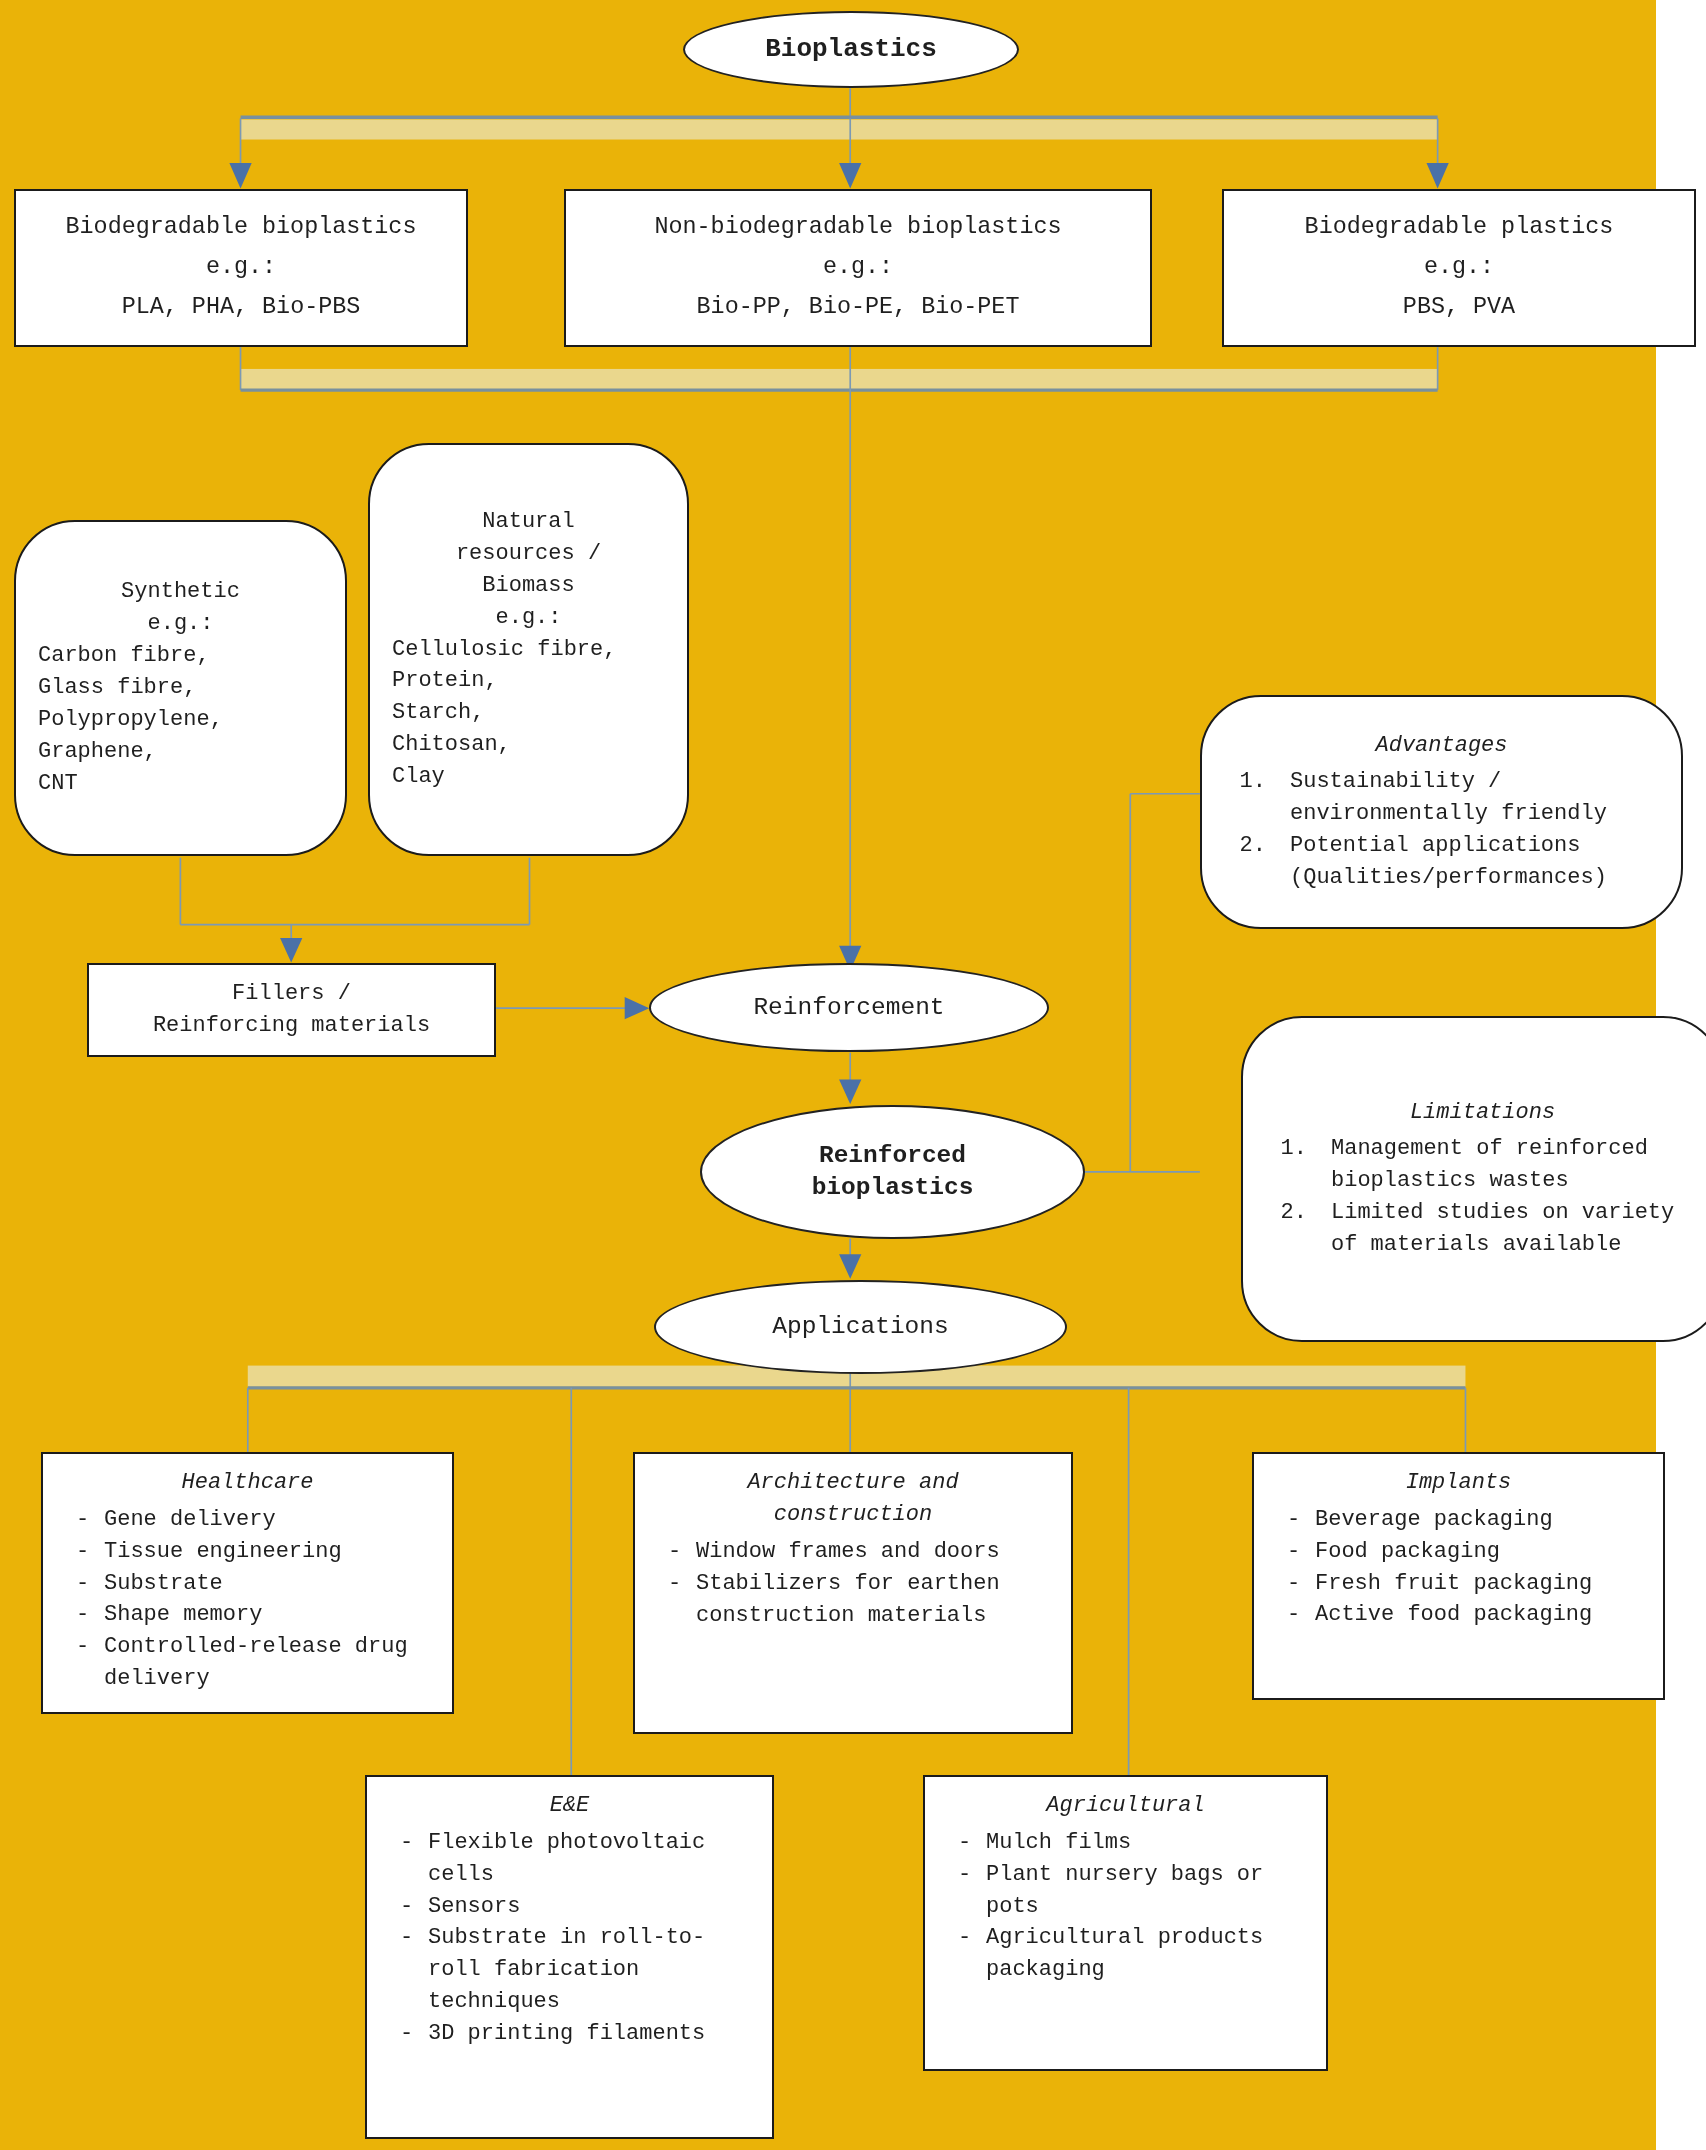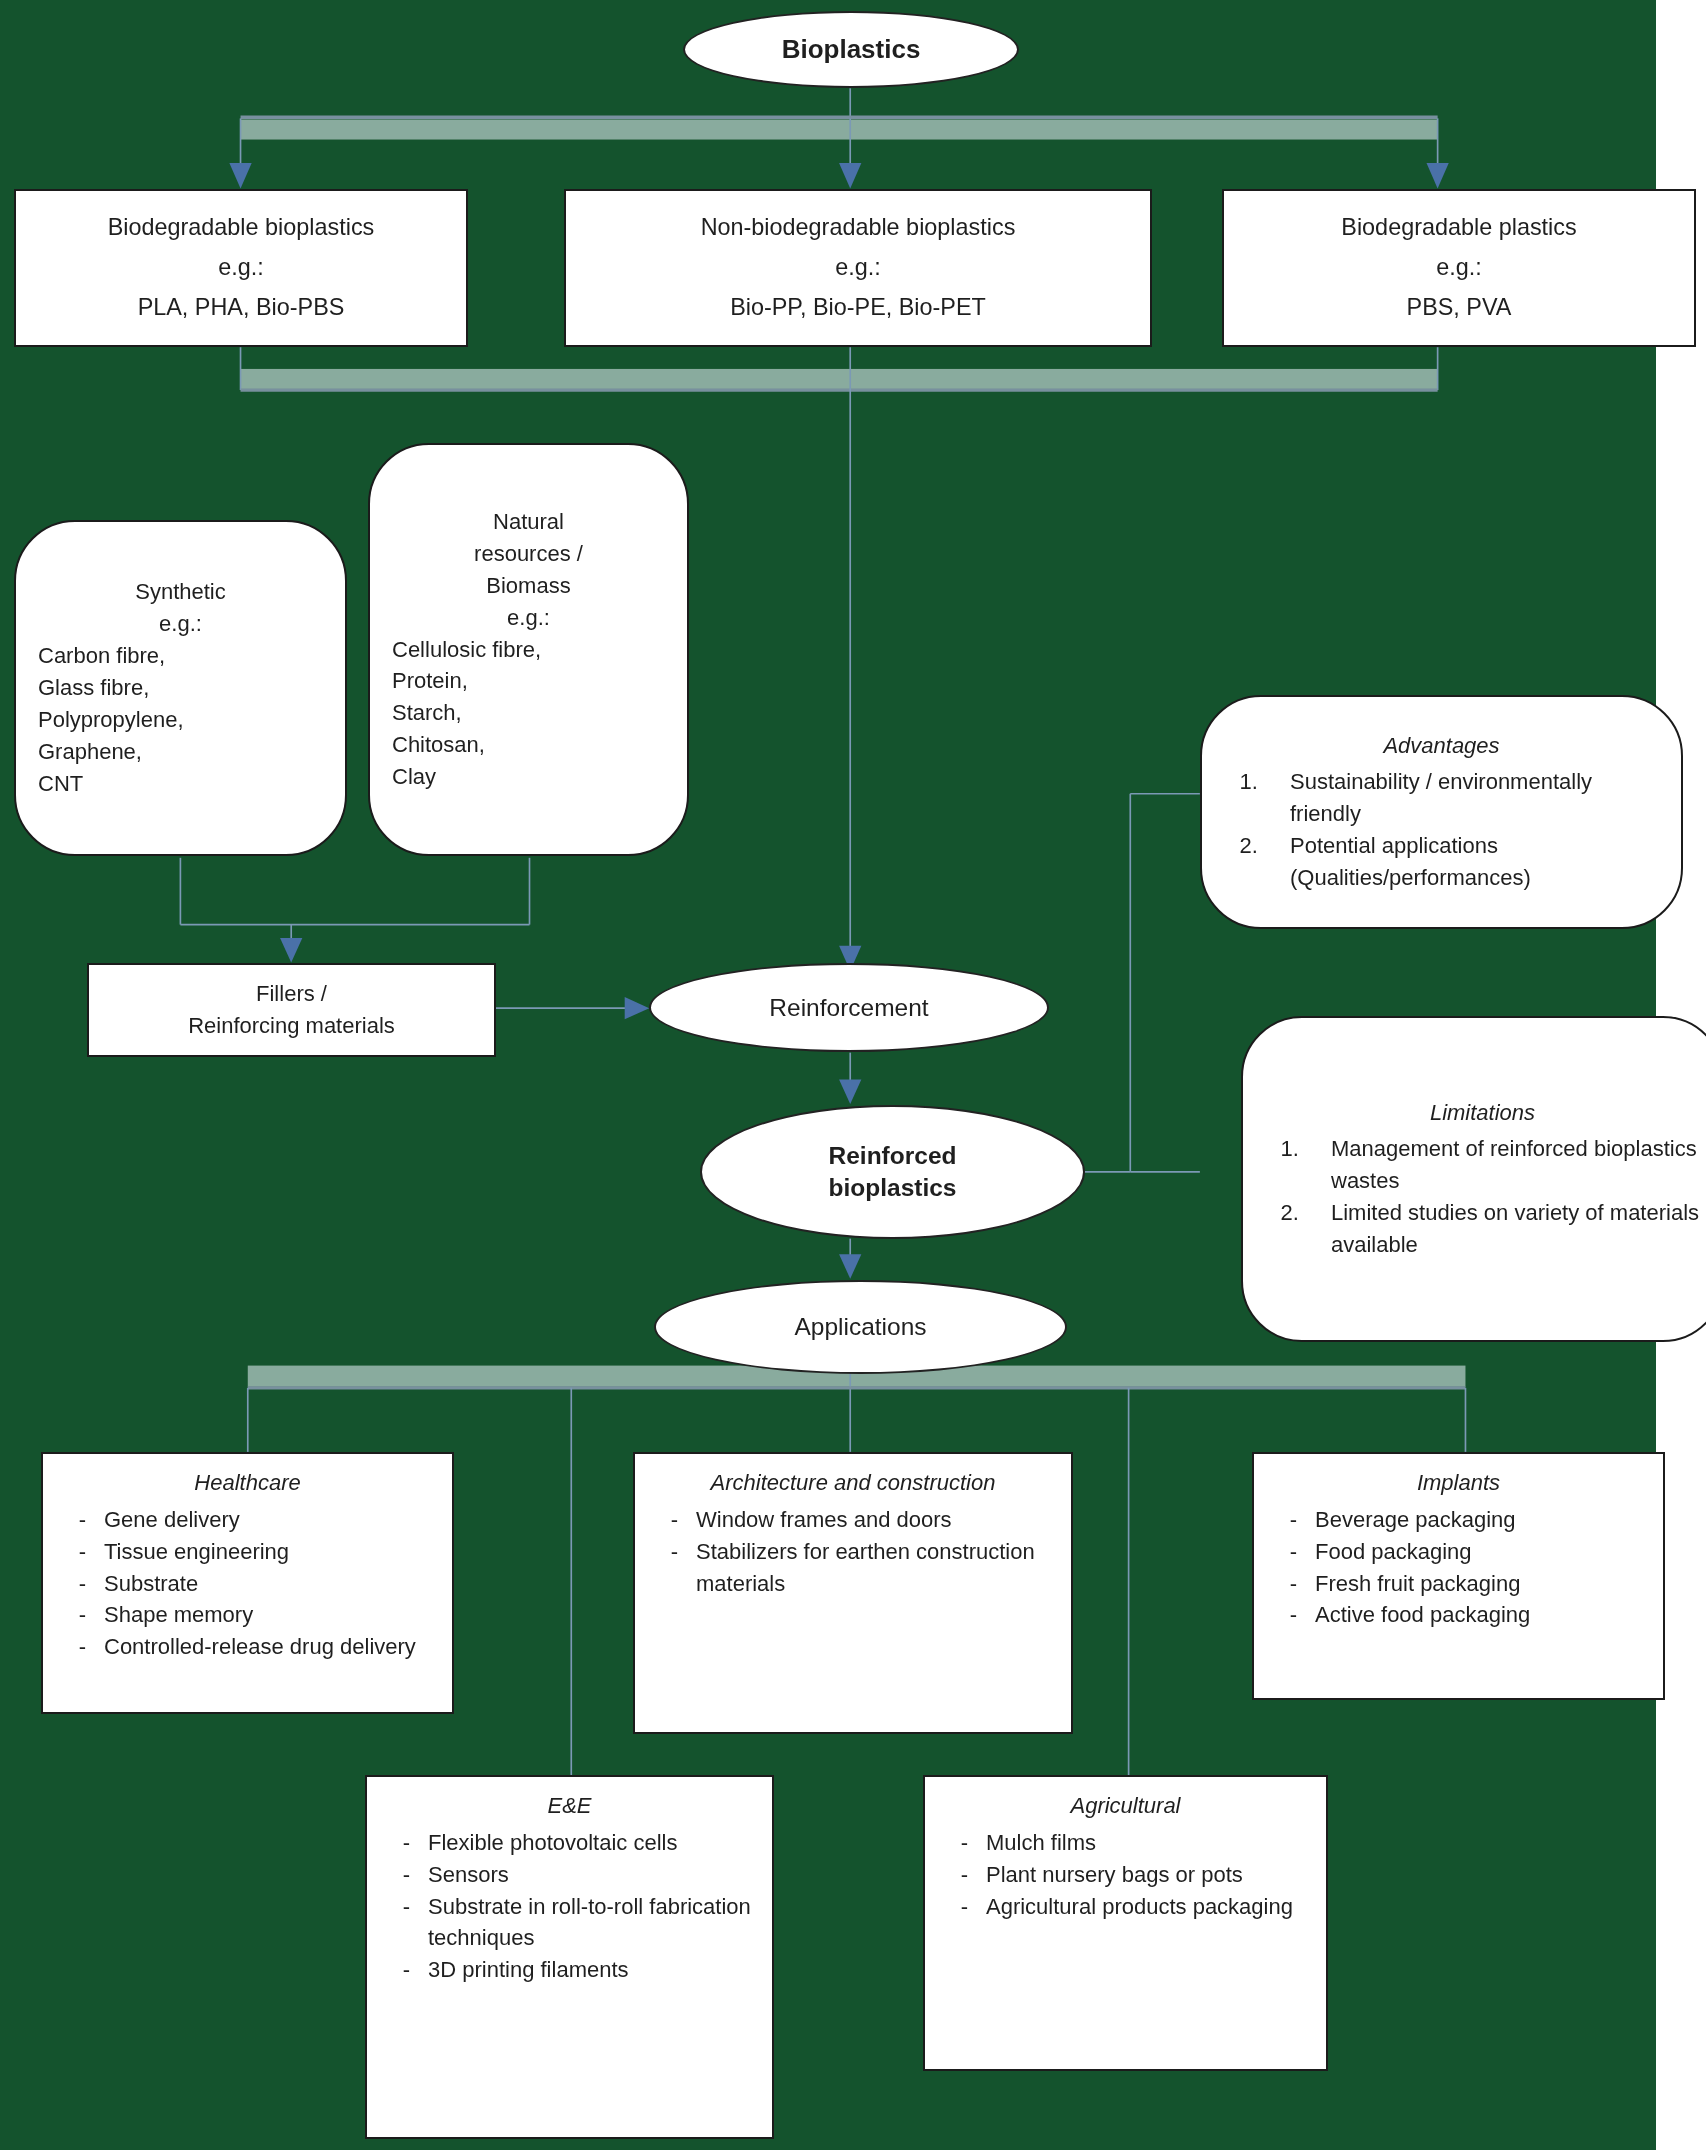--- a/index.html
+++ b/index.html
@@ -1,21 +1,21 @@
 <!DOCTYPE html>
 <html style="font-size:9px"><head>
 <meta charset="utf-8">
 <style>
   html, body { margin: 0; padding: 0; background: #ffffff; }
   .stage {
     position: relative;
     width: 1656px;
     height: 2151px;
-    background: #14532d;
-    font-family: Liberation Sans, sans-serif;
+    background: #eab308;
+    font-family: Liberation Mono, monospace;
     color: #1f1f1f;
   }
   svg.wires { position: absolute; left: 0; top: 0; width: 1706px; height: 2151px; }
   svg.wires line.thin  { stroke: #7b99b5; stroke-width: 3; }
   svg.wires line.thick { stroke: #78909e; stroke-width: 6; }
   svg.wires polygon.arrow { fill: #4a71a8; }
   svg.wires rect.band { fill: #e9f4fb; opacity: 0.55; }
 
   .node { position: absolute; box-sizing: border-box; background: #ffffff; }
 

